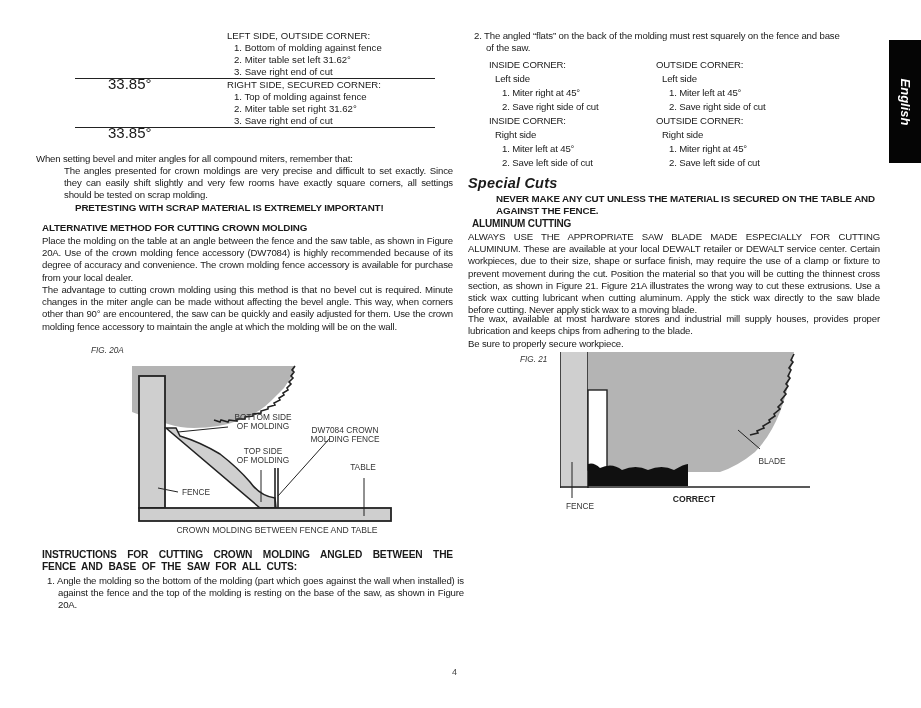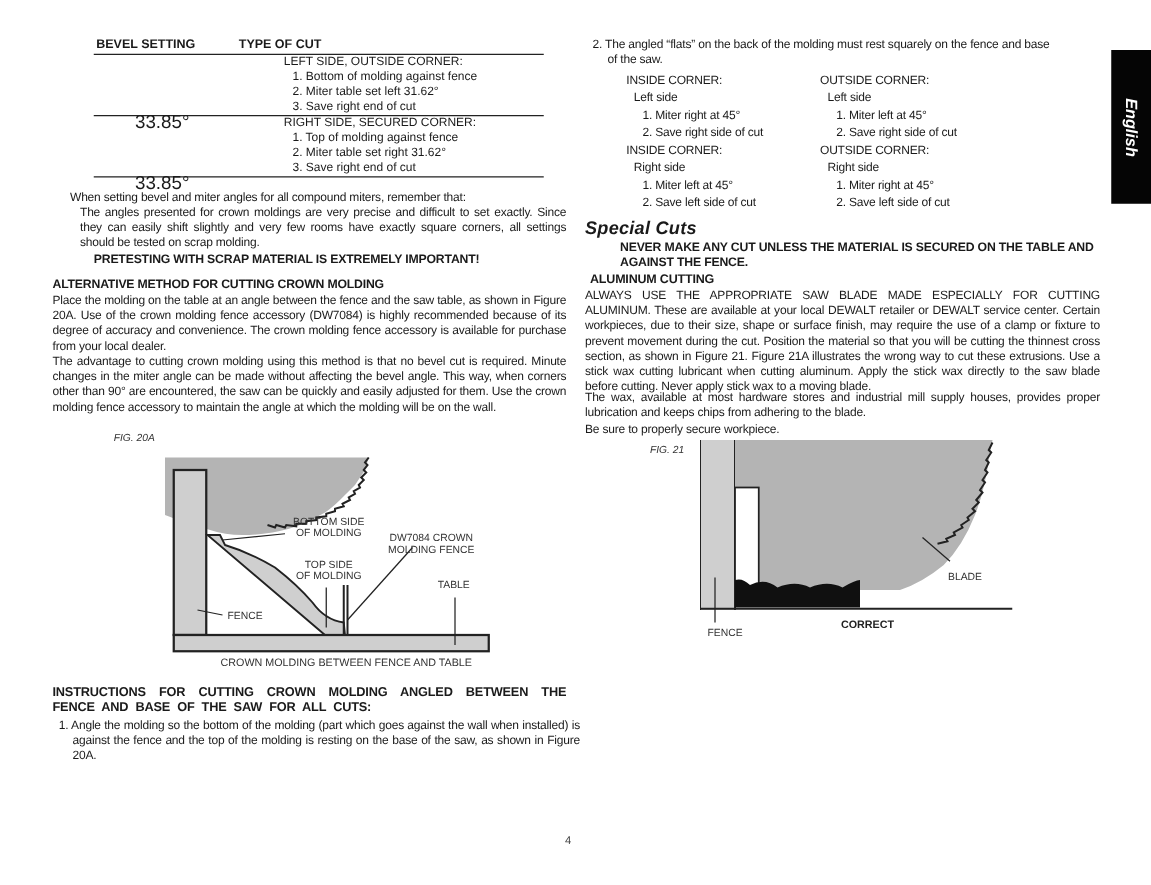--- a/index.html
+++ b/index.html
@@ -30,45 +30,41 @@
     color: #fff; font-weight: bold; font-style: italic; font-size: 13px;
     white-space: nowrap;
   }
   .fig-label { font-size: 8.2px; color: #333; font-style: italic; }
   svg text { font-family: "Liberation Sans", sans-serif; }
 </style>
 </head>
 <body>
 
 <div class="abs tbl">
-  <div class="hdr">
-    <span style="left:2px">BEVEL SETTING</span>
-    <span style="left:116px">TYPE OF CUT</span>
-  </div>
   <div class="row">
     <div class="val">33.85°</div>
     <div class="cut">
       <div>LEFT SIDE, OUTSIDE CORNER:</div>
       <div class="it">1. Bottom of molding against fence</div>
       <div class="it">2. Miter table set left 31.62°</div>
       <div class="it">3. Save right end of cut</div>
     </div>
   </div>
   <div class="row">
     <div class="val">33.85°</div>
     <div class="cut">
       <div>RIGHT SIDE, SECURED CORNER:</div>
       <div class="it">1. Top of molding against fence</div>
       <div class="it">2. Miter table set right 31.62°</div>
       <div class="it">3. Save right end of cut</div>
     </div>
   </div>
 </div>
 
-<div class="abs t" style="left:56px; top:153px; width:410px;">When setting bevel and miter angles for all compound miters, remember that:</div>
+<div class="abs t" style="left:36px; top:153px; width:410px;">When setting bevel and miter angles for all compound miters, remember that:</div>
 <div class="abs t just" style="left:64px; top:165px; width:389px;">The angles presented for crown moldings are very precise and difficult to set exactly. Since they can easily shift slightly and very few rooms have exactly square corners, all settings should be tested on scrap molding.</div>
 <div class="abs t b" style="left:75px; top:202px; width:380px; font-size:9.8px;">PRETESTING WITH SCRAP MATERIAL IS EXTREMELY IMPORTANT!</div>
 
 <div class="abs t b" style="left:42px; top:222px; width:410px; font-size:9.8px;">ALTERNATIVE METHOD FOR CUTTING CROWN MOLDING</div>
 <div class="abs t just" style="left:42px; top:235px; width:411px;">Place the molding on the table at an angle between the fence and the saw table, as shown in Figure 20A. Use of the crown molding fence accessory (DW7084) is highly recommended because of its degree of accuracy and convenience. The crown molding fence accessory is available for purchase from your local dealer.</div>
 <div class="abs t just" style="left:42px; top:284px; width:411px;">The advantage to cutting crown molding using this method is that no bevel cut is required. Minute changes in the miter angle can be made without affecting the bevel angle. This way, when corners other than 90° are encountered, the saw can be quickly and easily adjusted for them. Use the crown molding fence accessory to maintain the angle at which the molding will be on the wall.</div>
 
 <div class="abs fig-label" style="left:91px; top:346px;">FIG. 20A</div>
 
 <svg class="abs" style="left:120px; top:358px;" width="320" height="180" viewBox="0 0 320 180">
@@ -101,21 +97,21 @@
   <text x="62" y="137" font-size="8.3" fill="#333">FENCE</text>
   <text x="157" y="175" font-size="8.6" fill="#333" text-anchor="middle">CROWN MOLDING BETWEEN FENCE AND TABLE</text>
 </svg>
 
 <div class="abs t b just" style="left:42px; top:549px; width:411px; font-size:10.2px; line-height:12.4px; word-spacing:3px;">INSTRUCTIONS FOR CUTTING CROWN MOLDING ANGLED BETWEEN THE FENCE AND BASE OF THE SAW FOR ALL CUTS:</div>
 <div class="abs t just" style="left:47px; top:575px; width:406px; padding-left:11px; text-indent:-11px;">1. Angle the molding so the bottom of the molding (part which goes against the wall when installed) is against the fence and the top of the molding is resting on the base of the saw, as shown in Figure 20A.</div>
 
 <div class="abs t" style="left:474px; top:30px; width:410px;">2. The angled “flats” on the back of the molding must rest squarely on the fence and base</div>
 <div class="abs t" style="left:486px; top:42px; width:400px;">of the saw.</div>
 
-<div class="abs t" style="left:489px; top:58px; line-height:14px;margin-left:12px;">
+<div class="abs t" style="left:489px; top:58px; line-height:14px;">
   <div>INSIDE CORNER:</div>
   <div style="padding-left:6px">Left side</div>
   <div style="padding-left:13px">1. Miter right at 45°</div>
   <div style="padding-left:13px">2. Save right side of cut</div>
   <div>INSIDE CORNER:</div>
   <div style="padding-left:6px">Right side</div>
   <div style="padding-left:13px">1. Miter left at 45°</div>
   <div style="padding-left:13px">2. Save left side of cut</div>
 </div>
 <div class="abs t" style="left:656px; top:58px; line-height:14px;">

